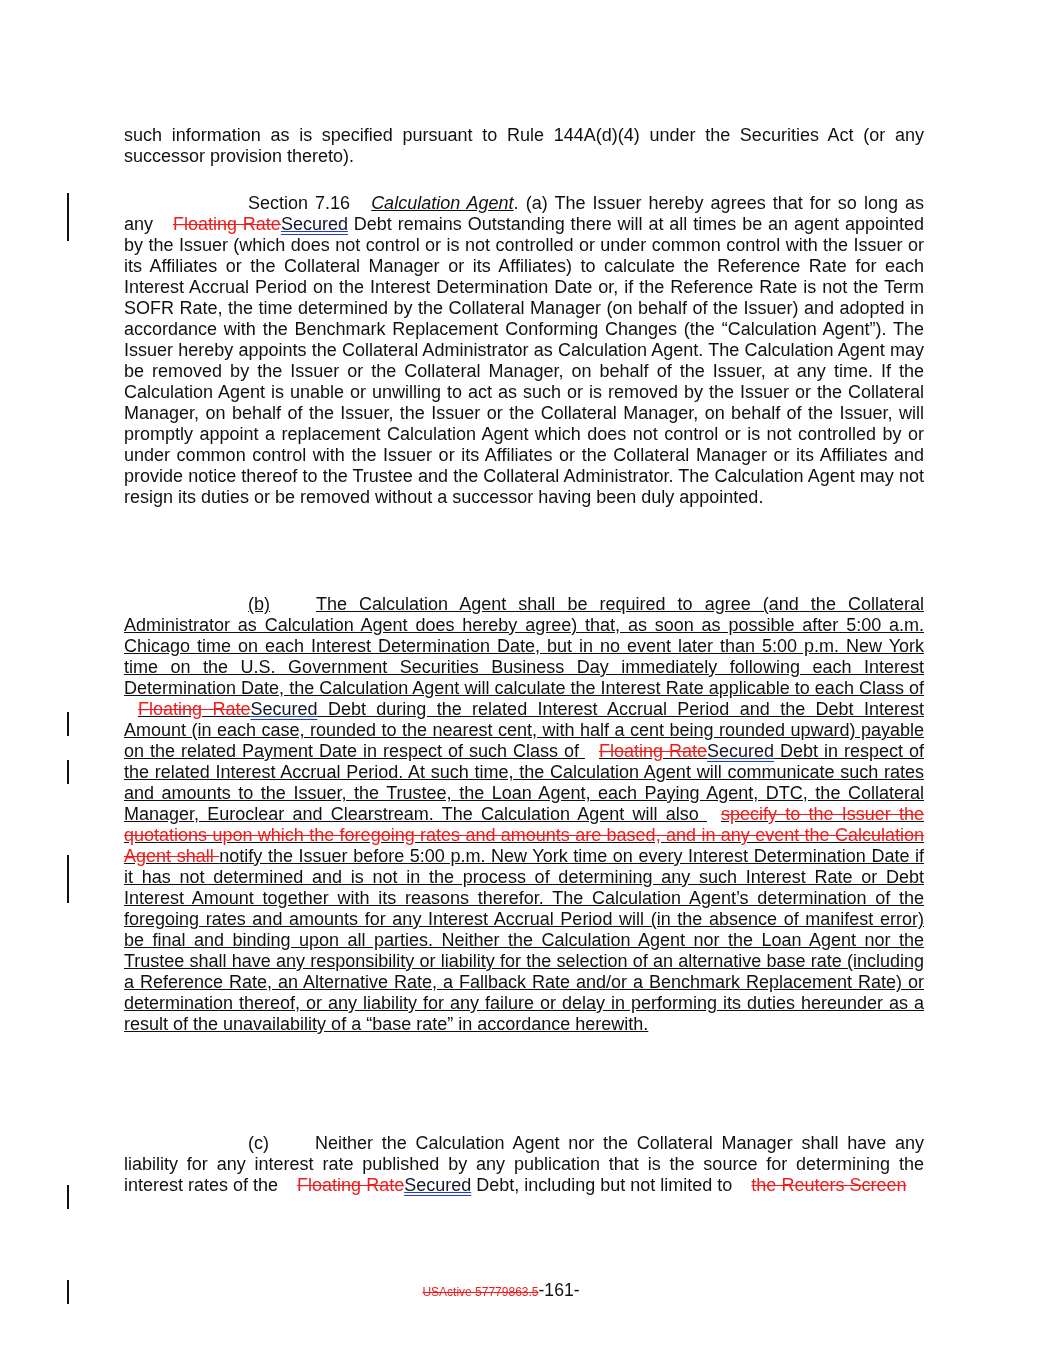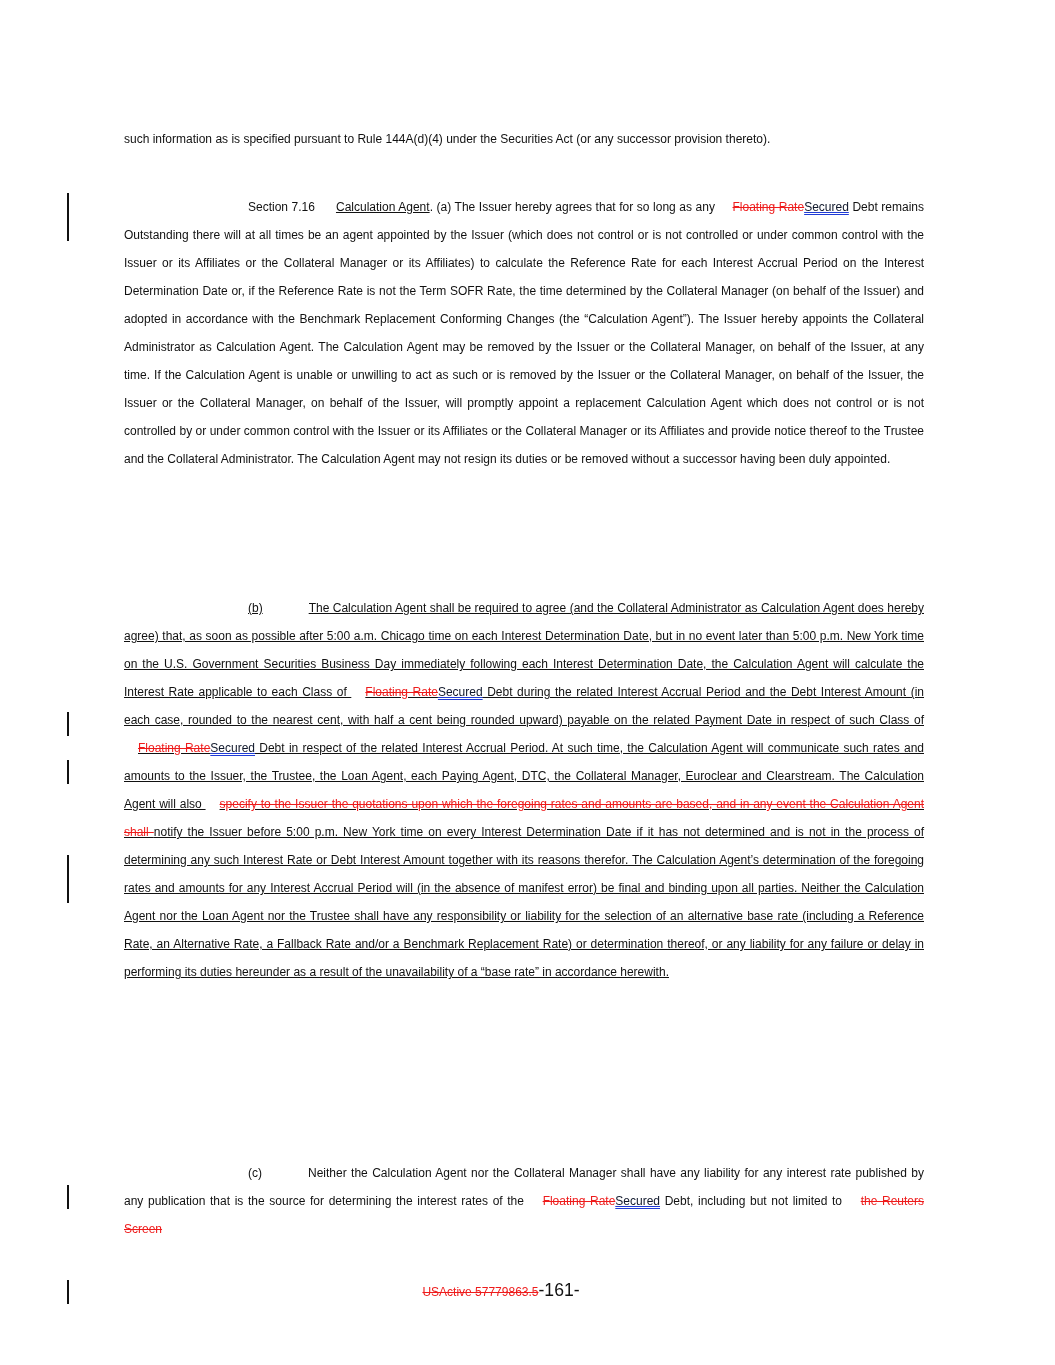--- a/index.html
+++ b/index.html
@@ -4,30 +4,30 @@
   <style>
     html, body { margin: 0; padding: 0; background: #ffffff; }
     body {
       width: 1055px; height: 1365px; position: relative; overflow: hidden;
       font-family: "Liberation Sans", sans-serif;
       color: #111111;
     }
     .page { position: absolute; left: 0; top: 0; width: 1055px; height: 1365px; background: #fff; }
     .text {
       position: absolute; left: 124px; width: 800px;
-      font-size: 12px; line-height: 28px; text-align: justify;
+      font-size: 18px; line-height: 21px; text-align: justify;
       text-align-last: left;
     }
     .para { margin: 0; }
     .indent { display: inline-block; width: 124px; }
     .tab { display: inline-block; width: 40px; }
     .tab2 { display: inline-block; width: 46px; }
     del.strike { color: #ee1c1c; text-decoration: line-through; text-decoration-color: #ee1c1c; margin-left: 14px; }
     ins.insert { color: #0f172a; text-decoration: underline double; text-decoration-color: #1f3bd6; }
-    .u { text-decoration: underline; }
+    .u { text-decoration: underline; font-style: italic; }
     .change-bar { position: absolute; left: 67px; width: 1.5px; background: #111; }
     .footer { position: absolute; top: 1280px; left: 0; width: 1002px; text-align: center; font-size: 17.6px; }
     .footer .docid { color: #ee1c1c; text-decoration: line-through; font-size: 12px; }
   </style>
 </head>
 <body>
 
 <div class="page">
 
   <div class="change-bar" style="top:193px;height:48px;"></div>
@@ -42,21 +42,21 @@
   </div>
 
   <div class="text" style="top:193px;">
     <p class="para"><span class="indent"></span><span>Section 7.16</span><span class="tab" style="width:21px"></span><span class="u">Calculation Agent</span><span>.  (a) The Issuer hereby agrees that for so long as any </span><del class="strike">Floating Rate</del><ins class="insert">Secured</ins><span> Debt remains Outstanding there will at all times be an agent appointed by the Issuer (which does not control or is not controlled or under common control with the Issuer or its Affiliates or the Collateral Manager or its Affiliates) to calculate the Reference Rate for each Interest Accrual Period on the Interest Determination Date or, if the Reference Rate is not the Term SOFR Rate, the time determined by the Collateral Manager (on behalf of the Issuer) and adopted in accordance with the Benchmark Replacement Conforming Changes (the “Calculation Agent”).  The Issuer hereby appoints the Collateral Administrator as Calculation Agent.  The Calculation Agent may be removed by the Issuer or the Collateral Manager, on behalf of the Issuer, at any time.  If the Calculation Agent is unable or unwilling to act as such or is removed by the Issuer or the Collateral Manager, on behalf of the Issuer, the Issuer or the Collateral Manager, on behalf of the Issuer, will promptly appoint a replacement Calculation Agent which does not control or is not controlled by or under common control with the Issuer or its Affiliates or the Collateral Manager or its Affiliates and provide notice thereof to the Trustee and the Collateral Administrator.  The Calculation Agent may not resign its duties or be removed without a successor having been duly appointed.</span></p>
   </div>
 
   <div class="text" style="top:594px;text-decoration:underline;">
     <p class="para"><span class="indent"></span><span>(b)</span><span class="tab2"></span><span>The Calculation Agent shall be required to agree (and the Collateral Administrator as Calculation Agent does hereby agree) that, as soon as possible after 5:00 a.m. Chicago time on each Interest Determination Date, but in no event later than 5:00 p.m. New York time on the U.S. Government Securities Business Day immediately following each Interest Determination Date, the Calculation Agent will calculate the Interest Rate applicable to each Class of </span><del class="strike">Floating Rate</del><ins class="insert">Secured</ins><span> Debt during the related Interest Accrual Period and the Debt Interest Amount (in each case, rounded to the nearest cent, with half a cent being rounded upward) payable on the related Payment Date in respect of such Class of </span><del class="strike">Floating Rate</del><ins class="insert">Secured</ins><span> Debt in respect of the related Interest Accrual Period.  At such time, the Calculation Agent will communicate such rates and amounts to the Issuer, the Trustee, the Loan Agent, each Paying Agent, DTC, the Collateral Manager, Euroclear and Clearstream.  The Calculation Agent will also </span><del class="strike">specify to the Issuer the quotations upon which the foregoing rates and amounts are based, and in any event the Calculation Agent shall </del><span>notify the Issuer before 5:00 p.m. New York time on every Interest Determination Date if it has not determined and is not in the process of determining any such Interest Rate or Debt Interest Amount together with its reasons therefor.  The Calculation Agent’s determination of the foregoing rates and amounts for any Interest Accrual Period will (in the absence of manifest error) be final and binding upon all parties.  Neither the Calculation Agent nor the Loan Agent nor the Trustee shall have any responsibility or liability for the selection of an alternative base rate (including a Reference Rate, an Alternative Rate, a Fallback Rate and/or a Benchmark Replacement Rate) or determination thereof, or any liability for any failure or delay in performing its duties hereunder as a result of the unavailability of a “base rate” in accordance herewith.</span></p>
   </div>
 
-  <div class="text" style="top:1159px;">
+  <div class="text" style="top:1133px;">
     <p class="para"><span class="indent"></span><span>(c)</span><span class="tab2"></span><span>Neither the Calculation Agent nor the Collateral Manager shall have any liability for any interest rate published by any publication that is the source for determining the interest rates of the </span><del class="strike">Floating Rate</del><ins class="insert">Secured</ins><span> Debt, including but not limited to </span><del class="strike">the Reuters Screen </del></p>
   </div>
 
   <div class="footer">
     <span class="docid">USActive 57779863.5</span><span>-161-</span>
   </div>
 
 </div>
 
 </body></html>

